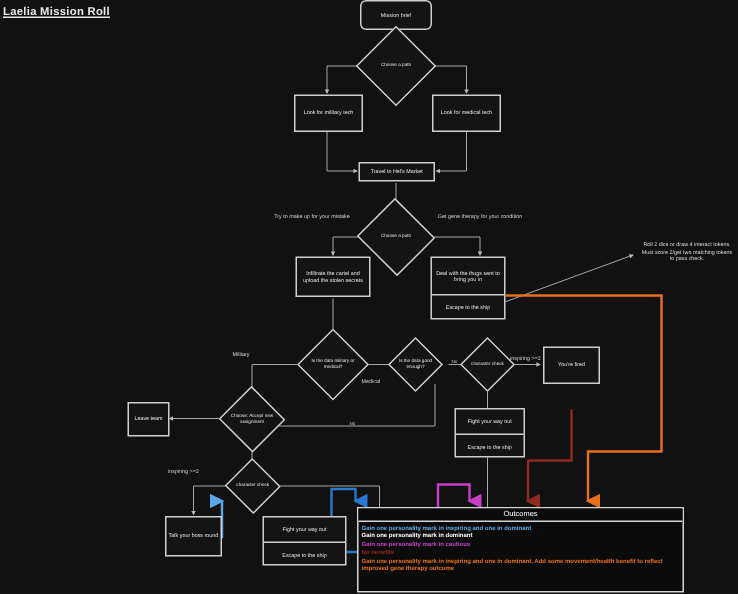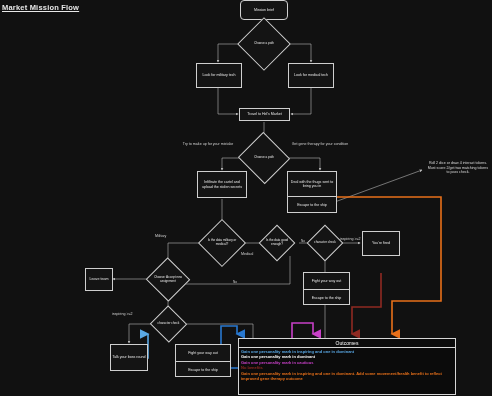--- a/index.html
+++ b/index.html
@@ -37,21 +37,21 @@
   #outcomes .hdr{height:8px;line-height:8px;text-align:center;font-size:5px;
             color:#ffffff;border-bottom:1px solid #d6d6d6;background:#0b0b0b;}
   #outcomes .rows{padding:1px 2px;}
   #outcomes .row{font-size:4px;line-height:1.35;font-weight:bold;white-space:pre-wrap;}
 </style>
 </head>
 <body>
 
 <div id="canvas">
 
-  <div id="title">Market Mission Flow</div>
+  <div id="title">Laelia Mission Roll</div>
 
   <svg id="wires" viewBox="0 0 492 396">
     <defs>
       <marker id="ah" markerWidth="5" markerHeight="5" refX="4" refY="2.5" orient="auto">
         <path d="M0,0 L5,2.5 L0,5 z" fill="#b9b9b9"></path>
       </marker>
       <marker id="ahLB" markerWidth="6" markerHeight="6" refX="3" refY="5" orient="auto">
         <path d="M0,0 L6,0 L3,6 z" fill="#5aa9e6"></path>
       </marker>
       <marker id="ahB" markerWidth="6" markerHeight="6" refX="3" refY="5" orient="auto">

